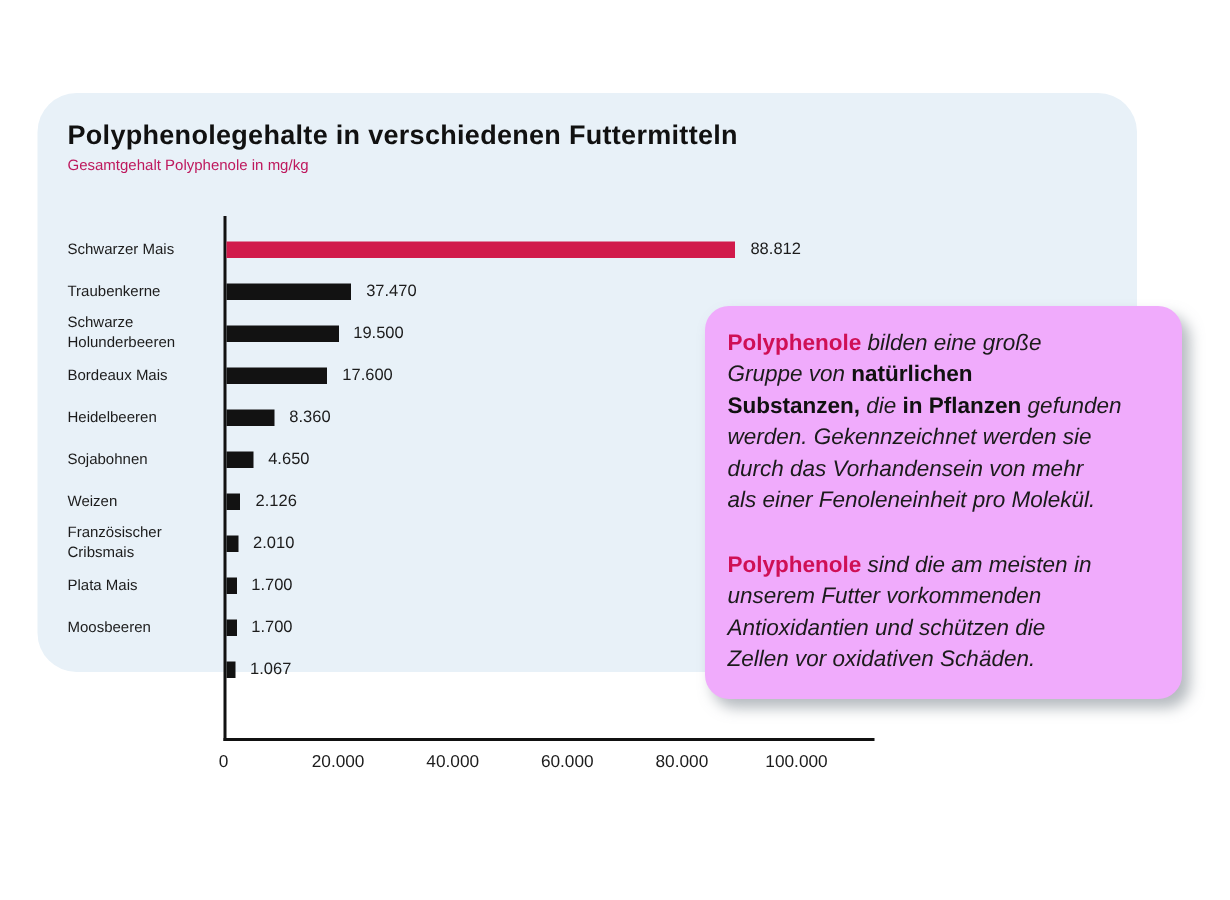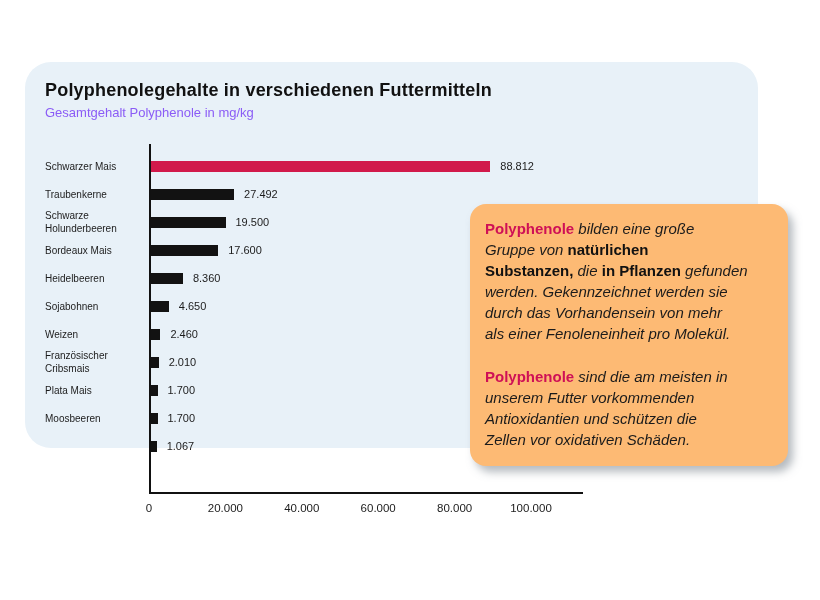--- a/index.html
+++ b/index.html
@@ -28,22 +28,22 @@
     left: 20px; top: 18px;
     font-size: 18px;
     font-weight: bold;
     color: #111111;
     letter-spacing: 0.2px;
     white-space: nowrap;
   }
   .chart-subtitle {
     position: absolute;
     left: 20px; top: 43px;
-    font-size: 13px;
-    color: #8b5cf6;
+    font-size: 10px;
+    color: #be185d;
     white-space: nowrap;
   }
   
   .y-axis {
     position: absolute;
     left: 124px; top: 82px;
     width: 2px; height: 350px;
     background: #111111;
   }
   .x-axis {
@@ -98,21 +98,21 @@
     transform: translateX(-50%);
     font-size: 11.5px;
     color: #1c1c1c;
     white-space: nowrap;
   }
   
   .infobox {
     position: absolute;
     left: 470px; top: 204px;
     width: 318px;
-    background: #fdba74;
+    background: #f0abfc;
     border-radius: 16px;
     box-shadow: 5px 6px 9px rgba(110, 120, 130, 0.5);
     padding: 14px 16px 16px 15px;
   }
   .infobox p {
     margin: 0;
     font-size: 15px;
     line-height: 21px;
     font-style: italic;
     color: #1b1b1b;
@@ -166,41 +166,41 @@
         </div>
       </div>
     <div class="y-axis"></div>
     <div class="bar-rows" id="bar-rows">
         <div class="bar-row">
           <div class="bar" style="width: 339.3px; background: rgb(209, 26, 75);"></div>
           <span class="bar-value">88.812</span>
         </div>
         <div class="bar-row">
           <div class="bar" style="width: 83.1px; background: rgb(18, 18, 18);"></div>
-          <span class="bar-value">27.492</span>
+          <span class="bar-value">37.470</span>
         </div>
         <div class="bar-row">
           <div class="bar" style="width: 74.5px; background: rgb(18, 18, 18);"></div>
           <span class="bar-value">19.500</span>
         </div>
         <div class="bar-row">
           <div class="bar" style="width: 67.2px; background: rgb(18, 18, 18);"></div>
           <span class="bar-value">17.600</span>
         </div>
         <div class="bar-row">
           <div class="bar" style="width: 31.9px; background: rgb(18, 18, 18);"></div>
           <span class="bar-value">8.360</span>
         </div>
         <div class="bar-row">
           <div class="bar" style="width: 17.8px; background: rgb(18, 18, 18);"></div>
           <span class="bar-value">4.650</span>
         </div>
         <div class="bar-row">
           <div class="bar" style="width: 9.4px; background: rgb(18, 18, 18);"></div>
-          <span class="bar-value">2.460</span>
+          <span class="bar-value">2.126</span>
         </div>
         <div class="bar-row">
           <div class="bar" style="width: 7.7px; background: rgb(18, 18, 18);"></div>
           <span class="bar-value">2.010</span>
         </div>
         <div class="bar-row">
           <div class="bar" style="width: 6.5px; background: rgb(18, 18, 18);"></div>
           <span class="bar-value">1.700</span>
         </div>
         <div class="bar-row">

